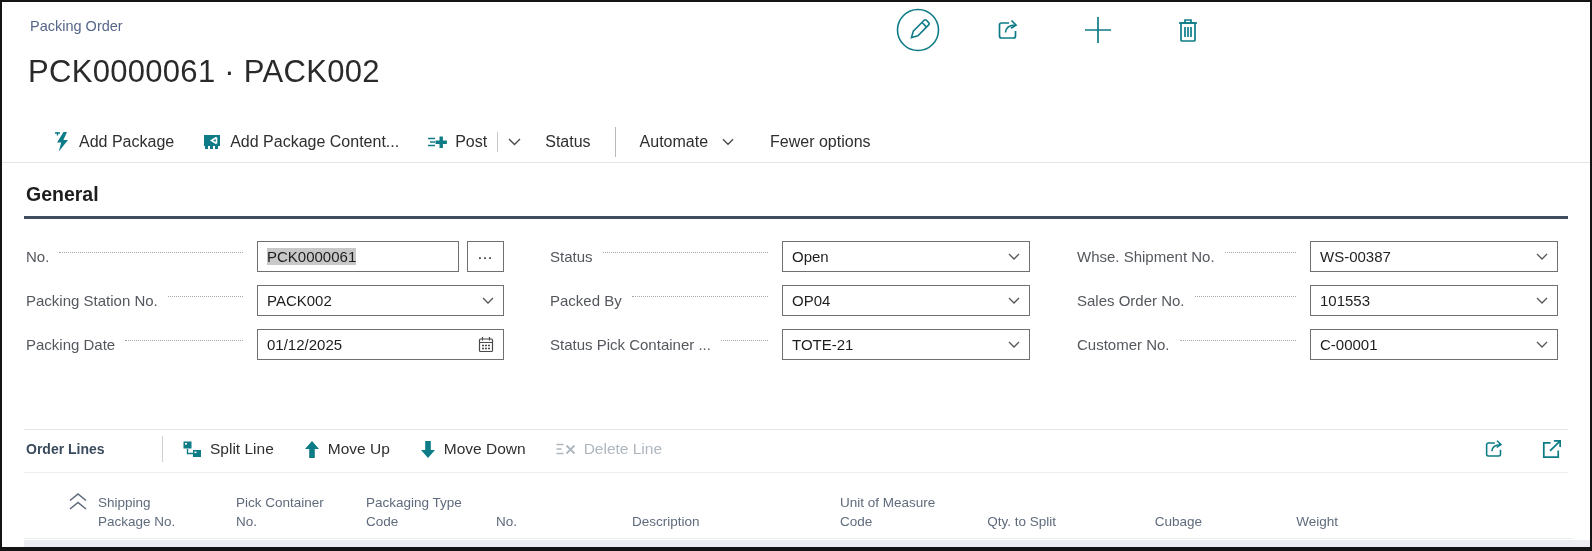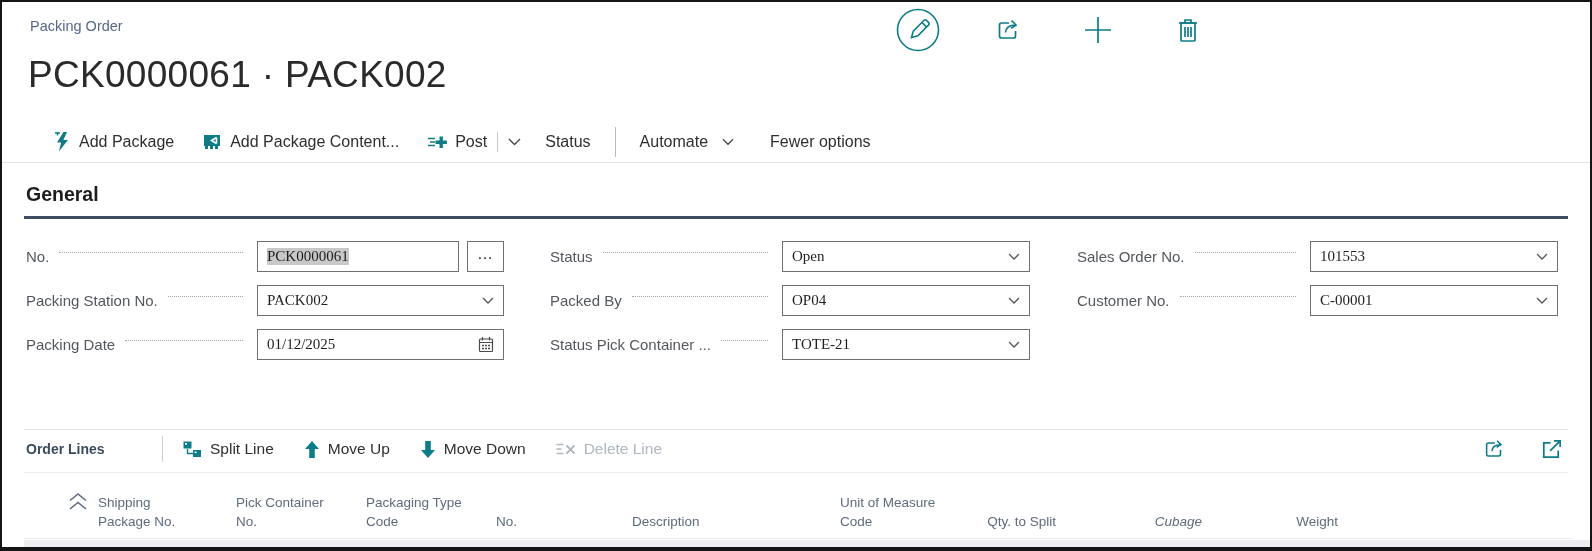--- a/index.html
+++ b/index.html
@@ -4,21 +4,21 @@
 <style>
   * { margin:0; padding:0; box-sizing:border-box; }
   html,body { background:#fff; }
   body { font-family:"Liberation Sans","DejaVu Sans",sans-serif; }
   #app{
     position:relative; width:1592px; height:551px; background:#fff;
     border:2px solid #141414; border-bottom-width:4px; overflow:hidden;
   }
   
   .caption{ position:absolute; left:28px; top:16px; font-size:14.5px; color:#56678a; }
-  .title{ position:absolute; left:26px; top:52px; font-size:37px; font-weight:300; color:#2a2a2a; letter-spacing:.3px; }
+  .title{ position:absolute; left:26px; top:52px; font-size:31px; font-weight:300; color:#2a2a2a; letter-spacing:.3px; }
   .sys-actions{ position:absolute; left:893px; top:4px; display:flex; align-items:center; gap:44px; height:48px; }
   .sys-btn{ width:46px; height:46px; display:flex; align-items:center; justify-content:center; cursor:pointer; }
   svg{ display:block; }
   
   .action-bar{ position:absolute; left:52px; top:122px; height:36px; display:flex; align-items:center; font-size:16px; color:#2f2f2f; }
   .act{ display:flex; align-items:center; gap:8px; cursor:pointer; white-space:nowrap; }
   .act .lbl{ color:#2f2f2f; }
   .vsep-sm{ width:1px; height:20px; background:#c9c7c5; margin:0 10px; }
   .vsep-lg{ width:1px; height:30px; background:#b9b9b9; margin:0 24px; }
   .gap28{ width:28px; } .gap24{ width:24px; } .gap36{ width:36px; }
@@ -29,21 +29,21 @@
   .section-title{ position:absolute; left:24px; top:181px; font-size:19.5px; font-weight:bold; color:#1d1d1d; }
   .section-underline{ position:absolute; left:22px; right:22px; top:214px; height:3px; background:#3f4d60; }
   .fcol{ position:absolute; top:239px; }
   .fcol.c1{ left:24px;  width:478px; }
   .fcol.c2{ left:548px; width:480px; }
   .fcol.c3{ left:1075px; width:481px; }
   .frow{ display:flex; align-items:center; height:31px; margin-bottom:13px; }
   .flabel{ font-size:15px; color:#54585e; white-space:nowrap; }
   .leader{ flex:1; min-width:12px; border-bottom:1px dotted #a8a6a4; margin:0 14px 9px 10px; height:1px; }
   .fieldbox{ display:flex; align-items:center; justify-content:space-between; height:31px; border:1px solid #707070; background:#fff; padding:0 9px; font-size:15px; color:#1e1e1e; flex:none; }
-  .fieldbox .val{ white-space:nowrap; overflow:hidden;font-family:Liberation Serif, serif; }
+  .fieldbox .val{ white-space:nowrap; overflow:hidden; }
   .combo{ width:248px; cursor:pointer; }
   .c1 .combo{ width:247px; }
   .no-group{ display:flex; align-items:center; gap:8px; flex:none; }
   .no-input{ width:202px; }
   .sel{ background:#c8c8c8; }
   .ellipsis-btn{ width:37px; height:31px; border:1px solid #707070; display:flex; align-items:center; justify-content:center; font-size:16px; color:#1e1e1e; cursor:pointer; letter-spacing:1px; padding-bottom:6px;}
   
   .ol-header{ position:absolute; left:24px; top:430px; height:34px; display:flex; align-items:center; }
   .ol-title{ font-size:14px; font-weight:bold; color:#3a4a5e; width:128px; }
   .ol-sep{ width:1px; height:26px; background:#cfcfcf; margin:0 20px 0 8px; }
@@ -51,21 +51,21 @@
   .ol-act.disabled{ color:#aeb6bf; cursor:default; }
   .ol-right{ position:absolute; right:26px; top:430px; height:34px; display:flex; align-items:center; gap:32px; }
   
   .grid-head{ position:absolute; left:22px; top:478px; width:1548px; height:59px; display:flex; align-items:flex-end; border-bottom:1px solid #ececec; padding-bottom:6px; font-size:13.5px; color:#5f6b7c; }
   .gh{ display:flex; align-items:flex-end; white-space:pre-line; line-height:1.45; }
   .gh.right{ justify-content:flex-end; text-align:right; }
   .gh.c0{ width:74px; padding-left:42px; }
   .gh.c1{ width:138px; } .gh.c2{ width:130px; } .gh.c3{ width:130px; }
   .gh.c4{ width:136px; } .gh.c5{ width:180px; }
   .gh.c6{ width:196px; } .gh.c7{ width:130px; margin-left:28px; }
-  .gh.c8{ width:86px; }  .gh.c9{ width:146px;font-style:italic; } .gh.c10{ width:136px; }
+  .gh.c8{ width:86px; }  .gh.c9{ width:146px; } .gh.c10{ width:136px; }
   .empty-row{ position:absolute; left:22px; right:0; bottom:0; height:7px; background:#edeef2; }
 </style>
 </head>
 <body>
 
 <div id="app">
 
   <div class="caption">Packing Order</div>
   <div class="title">PCK0000061 · PACK002</div>
 
@@ -244,20 +244,32 @@
         <span>
             <svg width="12" height="7" viewBox="0 0 12 7" fill="none" stroke="#555" stroke-width="1.3">
               <path d="M1 1 l5 5 5-5"></path>
             </svg>
           </span>
       </span>
     </div>
   </div>
 
   <div class="fcol c3">
+    <div class="frow">
+      <span class="flabel">Whse. Shipment No.</span>
+      <span class="leader"></span>
+      <span class="fieldbox combo">
+        <span class="val">WS-00387</span>
+        <span>
+            <svg width="12" height="7" viewBox="0 0 12 7" fill="none" stroke="#555" stroke-width="1.3">
+              <path d="M1 1 l5 5 5-5"></path>
+            </svg>
+          </span>
+      </span>
+    </div>
     <div class="frow">
       <span class="flabel">Sales Order No.</span>
       <span class="leader"></span>
       <span class="fieldbox combo">
         <span class="val">101553</span>
         <span>
             <svg width="12" height="7" viewBox="0 0 12 7" fill="none" stroke="#555" stroke-width="1.3">
               <path d="M1 1 l5 5 5-5"></path>
             </svg>
           </span>

